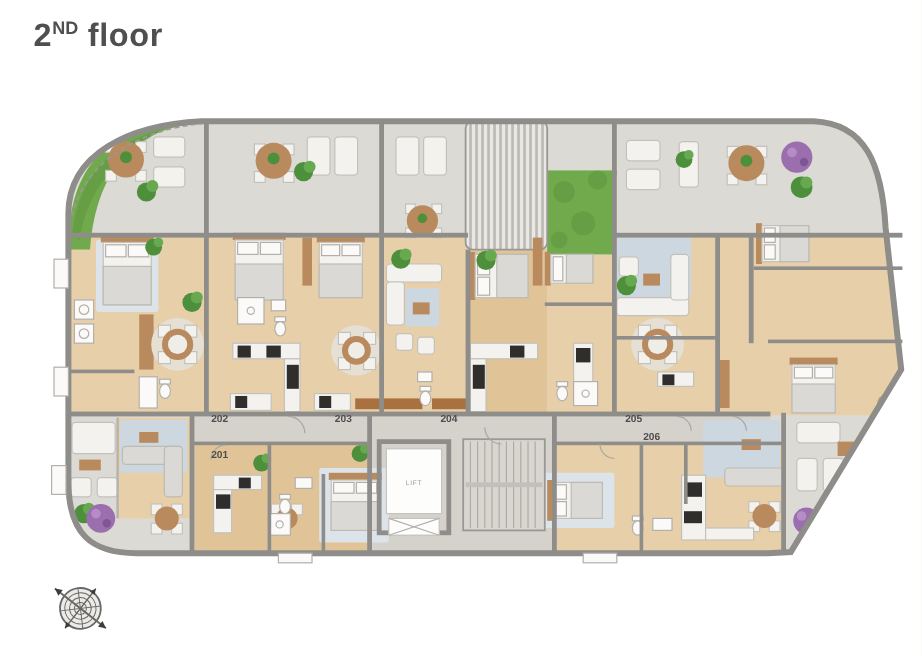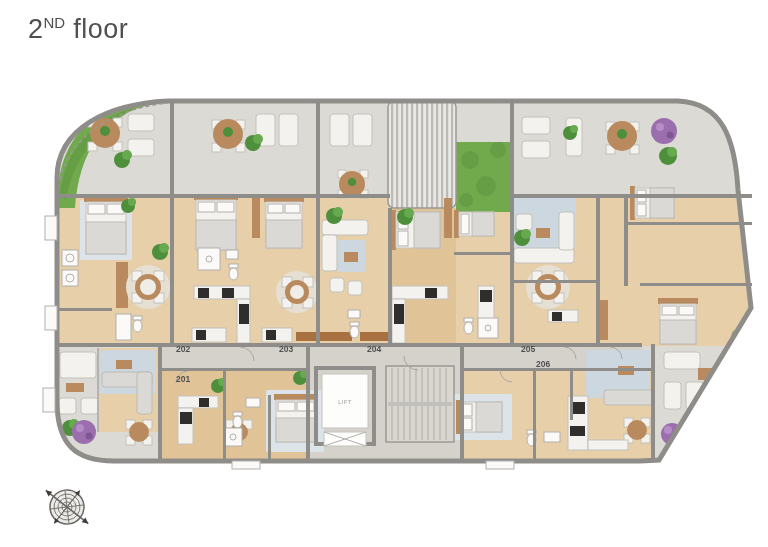--- a/index.html
+++ b/index.html
@@ -4,21 +4,21 @@
 <style>
   :root{
     --terrace:#dcdad5; --wood:#e7cfa9; --wall:#8f8d8a; --grass:#71aa4c;
     --rug:#ccd7df; --white_furniture:#f4f2ee; --appliance:#2f2e2c;
     --corridor:#d5d2cc; --text:#4f4f4f; --purple:#9b6fae; --wooddark:#b98a5e;
   }
   html,body{margin:0;padding:0;background:#fff;}
   .page{position:relative;width:768px;height:547px;background:#fff;overflow:hidden;
         font-family:"Liberation Sans", sans-serif;}
   .title{position:absolute;left:28px;top:14px;color:var(--text);font-size:27px;
-         font-weight:400;letter-spacing:.5px;}
+         font-weight:700;letter-spacing:.5px;}
   .title sup{font-size:15px;vertical-align:super;letter-spacing:0;}
   svg{position:absolute;left:0;top:0;}
   .terr{fill:var(--terrace);}
   .wood{fill:var(--wood);}
   .woodB{fill:#e0c497;}
   .grass{fill:var(--grass);}
   .grassd{fill:#5d9440;opacity:.55;}
   .wallF{fill:var(--wall);}
   .corr{fill:var(--corridor);}
   .whiteF{fill:var(--white_furniture);stroke:#c3c1bb;stroke-width:1;}

